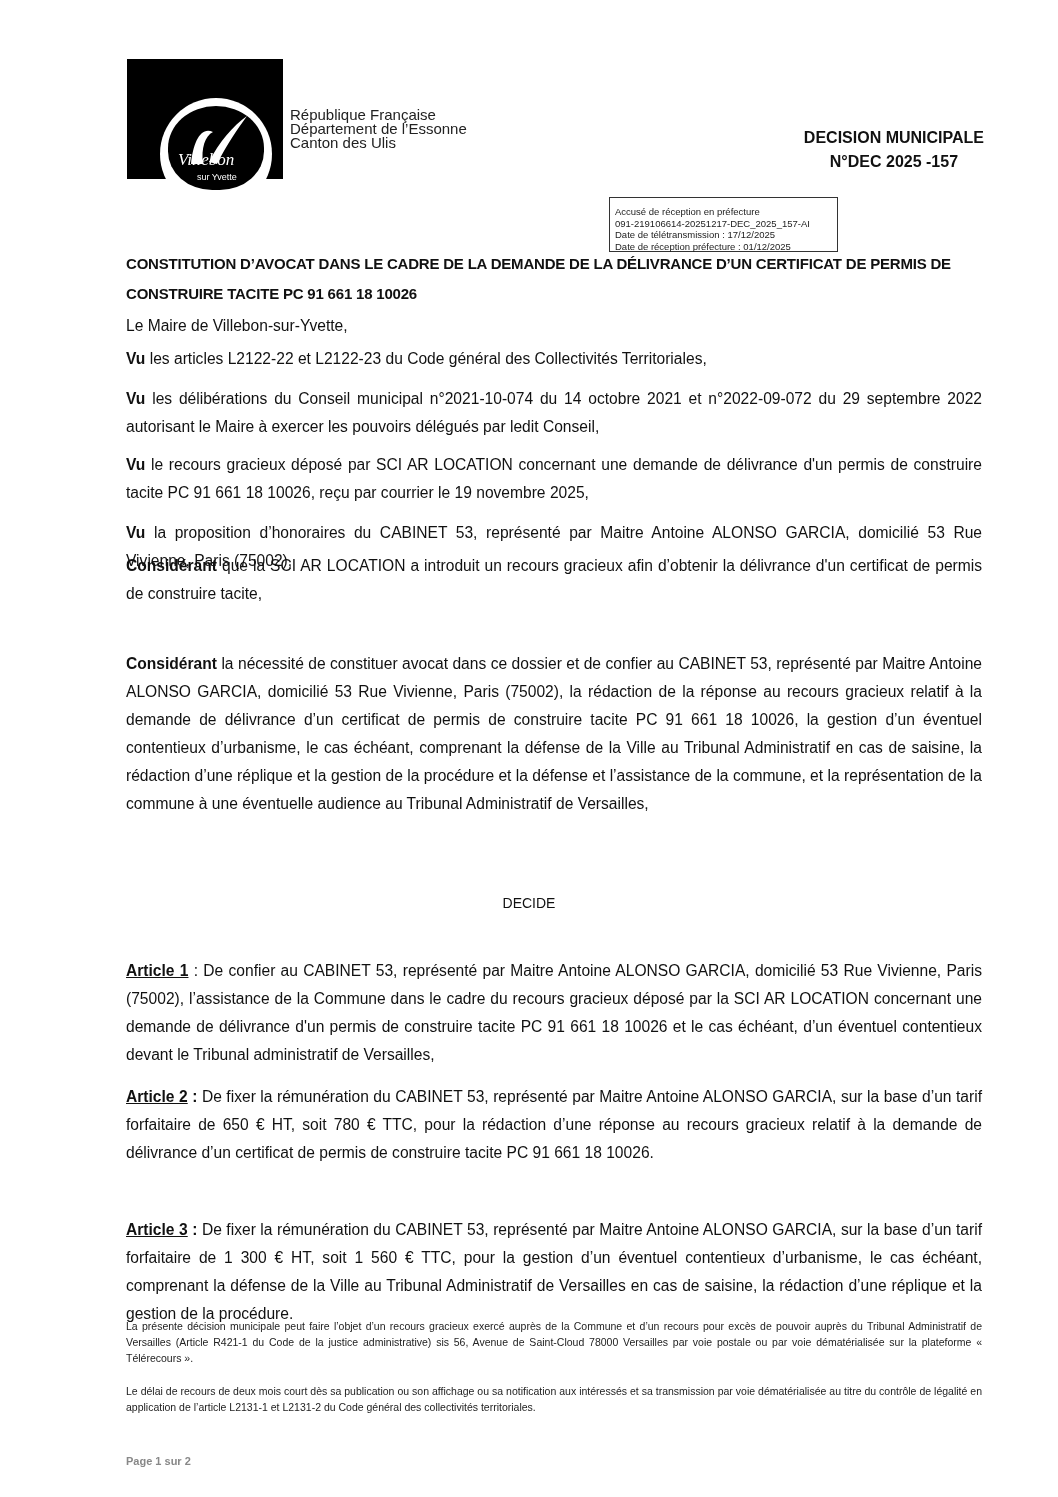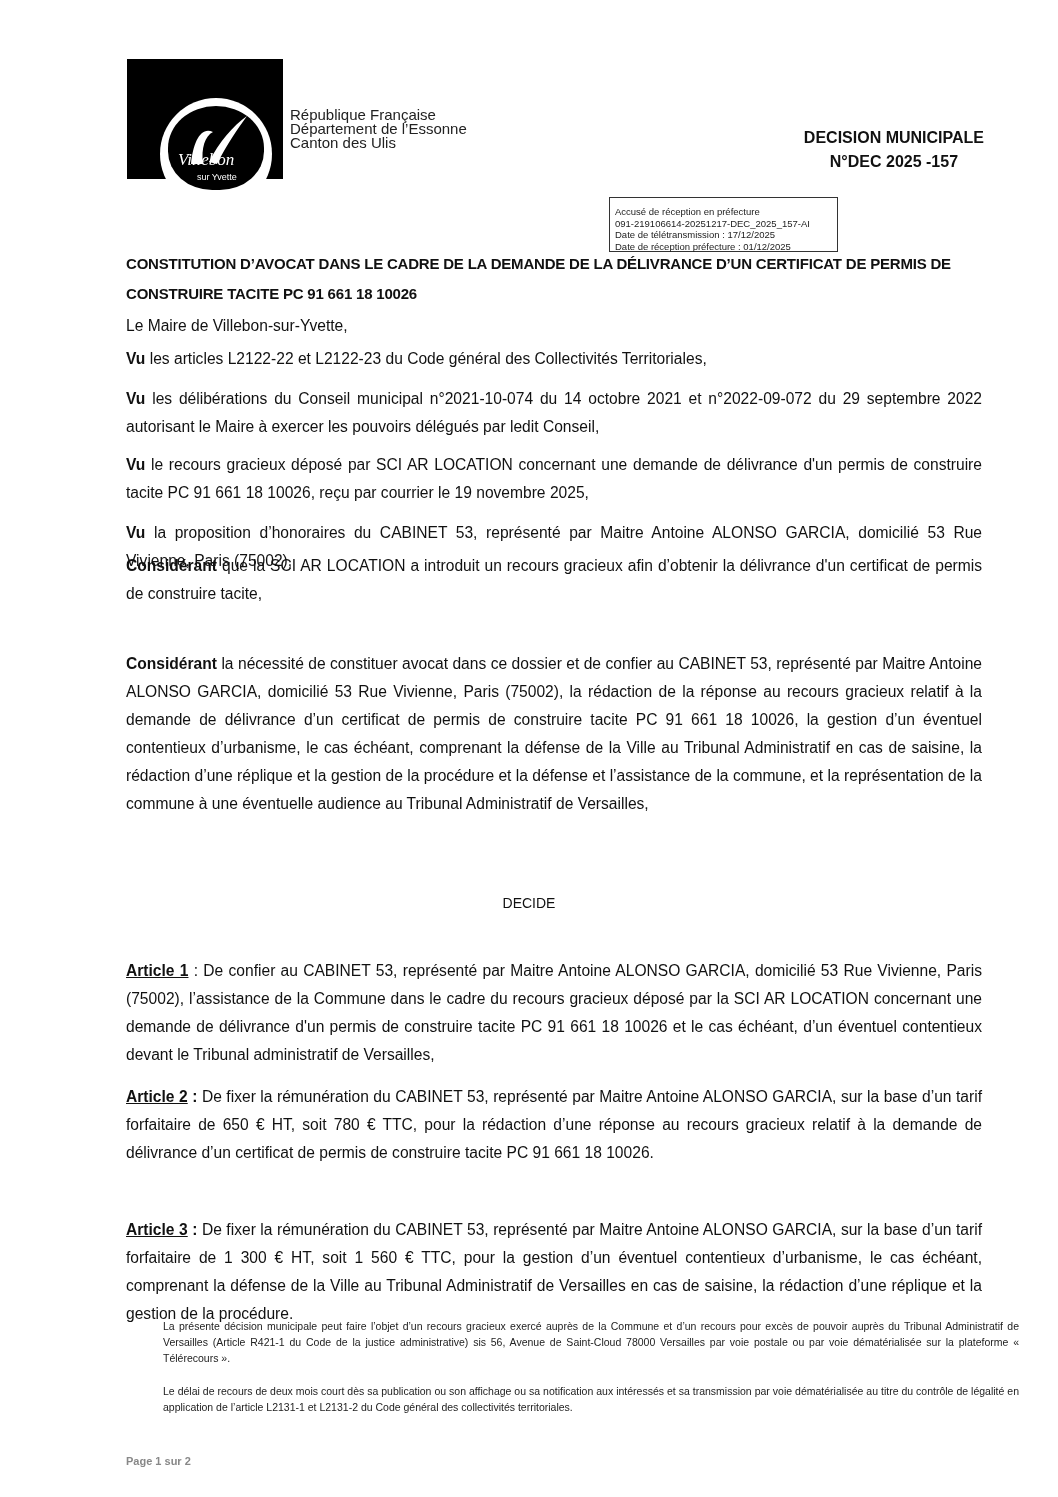--- a/index.html
+++ b/index.html
@@ -24,21 +24,21 @@
   .ack-box div { white-space: nowrap; }
 
   .main-title { left: 126px; top: 249px; width: 860px; font-size: 15px; font-weight: bold; line-height: 30px; letter-spacing: -0.2px; z-index: 1; }
 
   .body-text { left: 126px; width: 856px; font-size: 15.6px; line-height: 28px; text-align: justify; }
   .body-text b { font-weight: bold; }
   .body-text u { text-decoration: underline; font-weight: bold; }
 
   .decide { left: 0; width: 1058px; top: 895px; text-align: center; font-size: 14px; font-weight: normal; }
 
-  .footer-legal { left: 126px; width: 856px; font-size: 10.5px; line-height: 16px; text-align: justify; color: #222; margin-left: 37px; }
+  .footer-legal { left: 126px; width: 856px; font-size: 10.5px; line-height: 16px; text-align: justify; color: #222; }
   .page-num { left: 126px; top: 1455px; font-size: 11px; color: #888; font-weight: bold; }
 </style>
 </head>
 <body>
 
 <div class="abs logo-band"></div>
 <div class="abs logo-arch"></div>
 <div class="abs logo-circle"></div>
 <svg class="abs logo-swoosh" width="70" height="60">
   <path d="M8 52 C 10 30, 18 14, 30 20 C 22 24, 18 36, 20 52 Z" fill="#fff"></path>

